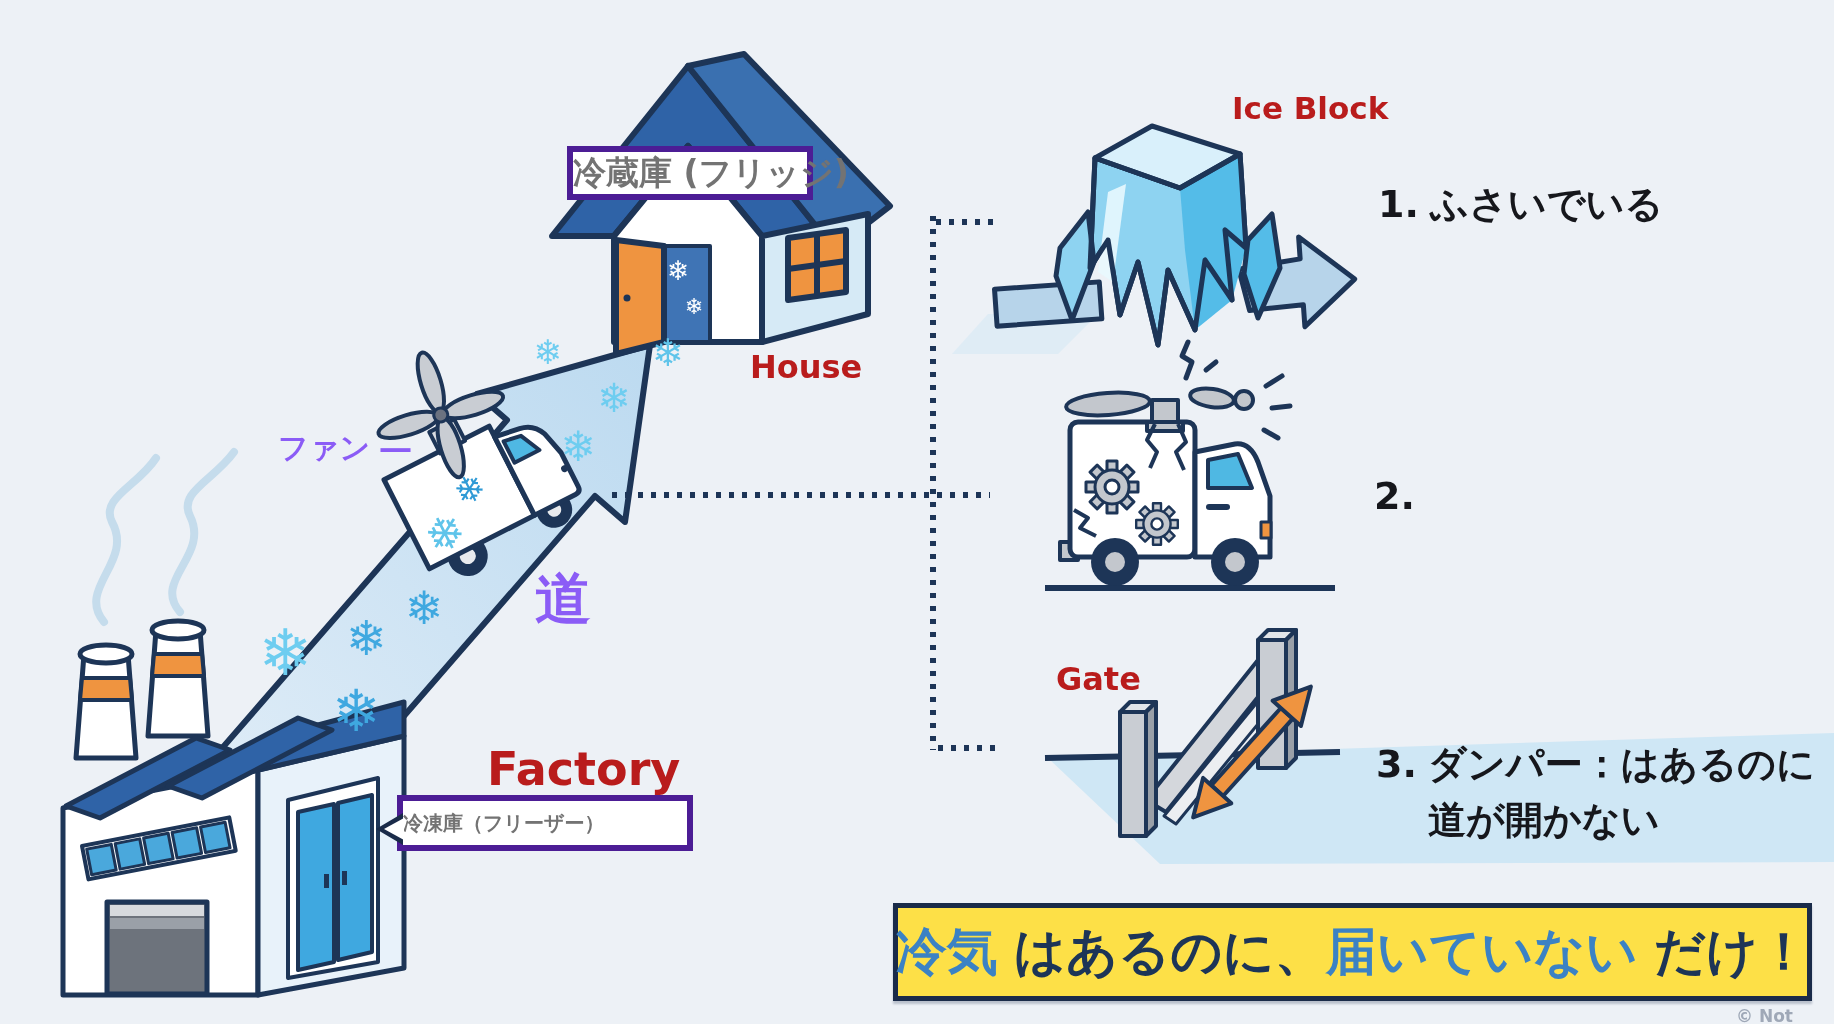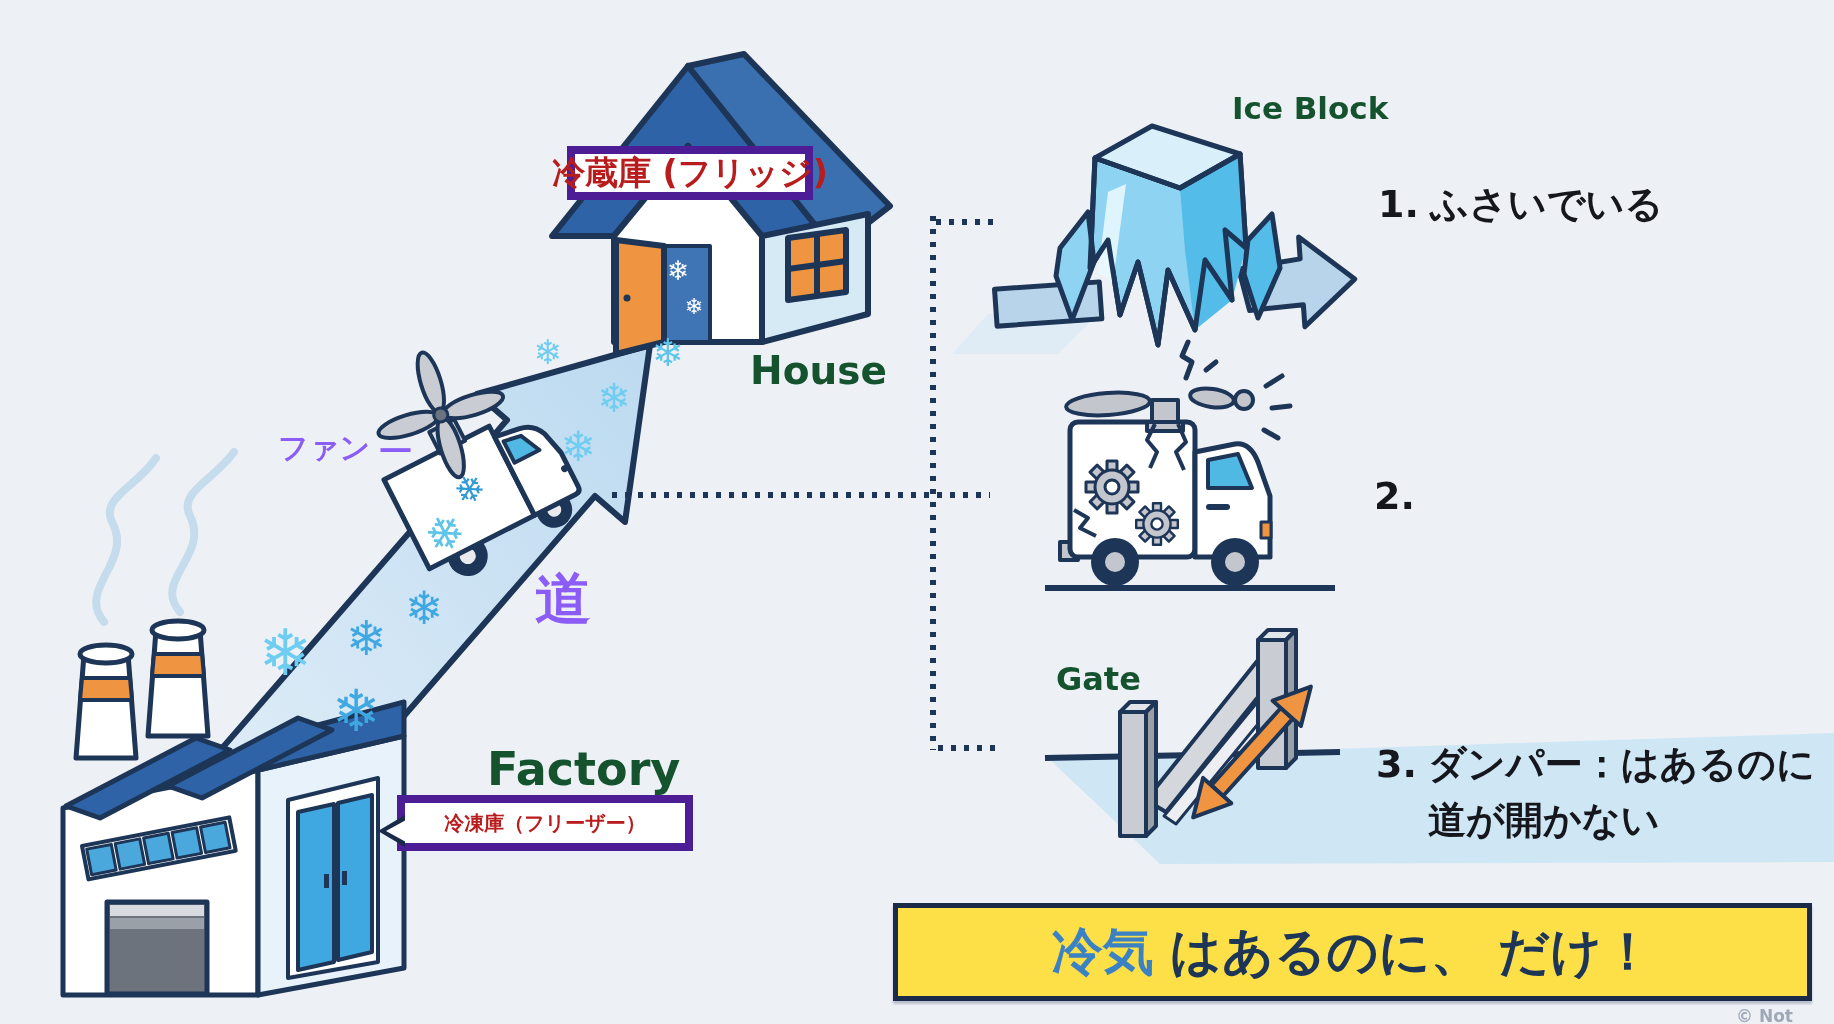--- a/index.html
+++ b/index.html
@@ -1,23 +1,23 @@
 <!DOCTYPE html>
 <html><head>
 <meta charset="utf-8">
 <style>
   html,body{margin:0;padding:0;}
   body{background:#dfe4ea;font-family:"DejaVu Sans",sans-serif;}
   #stage{position:relative;width:1834px;height:1024px;background:#edf1f6;overflow:hidden;}
   #art{position:absolute;left:0;top:0;z-index:1;}
-  .lbl{position:absolute;z-index:3;color:#14532d;font-weight:bold;white-space:nowrap;}
+  .lbl{position:absolute;z-index:3;color:#b91c1c;font-weight:bold;white-space:nowrap;}
   .jp{color:#8b5cf6;}
-  .labelbox{position:absolute;z-index:3;background:#ffffff;border:8px solid #4c1d95;
-            display:flex;align-items:center;justify-content:center;
-            font-weight:bold;color:#b91c1c;white-space:nowrap;box-sizing:border-box;}
+  .labelbox{position:absolute;z-index:3;background:#ffffff;border:6px solid #4c1d95;
+            display:flex;align-items:center;justify-content:flex-start;
+            font-weight:bold;color:#737373;white-space:nowrap;box-sizing:border-box;}
   .tail-out{position:absolute;left:-27px;top:12px;width:0;height:0;
             border-top:16px solid transparent;border-bottom:16px solid transparent;
             border-right:27px solid #1a2b49;}
   .tail-in{position:absolute;left:-19px;top:17px;width:0;height:0;
            border-top:11px solid transparent;border-bottom:11px solid transparent;
            border-right:20px solid #ffffff;}
   .dot-h{position:absolute;z-index:2;height:6px;
          background:repeating-linear-gradient(to right,#1d3557 0 5px,transparent 5px 13px);}
   .dot-v{position:absolute;z-index:2;width:6px;
          background:repeating-linear-gradient(to bottom,#1d3557 0 5px,transparent 5px 13px);}
@@ -247,21 +247,21 @@
 </svg>
 
 <div class="dot-v" style="left:930px;top:216px;height:534px;"></div>
 <div class="dot-h" style="left:936px;top:219px;width:64px;"></div>
 <div class="dot-h" style="left:612px;top:492px;width:378px;"></div>
 <div class="dot-h" style="left:938px;top:745px;width:60px;"></div>
 
 <div class="labelbox" style="left:567px;top:146px;width:246px;height:54px;font-size:33px;">
   <span>冷蔵庫 (フリッジ)</span>
 </div>
-<div class="lbl" style="left:750px;top:348px;font-size:39px;text-align:right;">House</div>
+<div class="lbl" style="left:750px;top:348px;font-size:32px;text-align:right;">House</div>
 <div class="lbl jp" style="left:278px;top:428px;font-size:30px;">ファン ―</div>
 <div class="lbl jp" style="left:535px;top:562px;font-size:56px;">道</div>
 <div class="lbl" style="left:487px;top:742px;font-size:46px;">Factory</div>
 <div class="labelbox" style="left:397px;top:795px;width:296px;height:56px;font-size:20px;">
   <span class="tail-out"></span>
   <span class="tail-in"></span>
   <span>冷凍庫（フリーザー）</span>
 </div>
 
 <div class="lbl" style="left:1232px;top:90px;font-size:31px;">Ice Block</div>
@@ -280,18 +280,19 @@
   <span class="num">3.</span>
   <span class="itxt">
     <span>ダンパー：はあるのに</span>
     <span>道が開かない</span>
   </span>
 </div>
 
 <div id="banner">
   <span class="blue">冷気</span>
       <span class="dark">はあるのに、</span>
+      <span class="blue">届いていない</span>
       <span class="dark">だけ！</span>
 </div>
 
 <div id="watermark">© Not</div>
 
 </div>
 
 </body></html>

